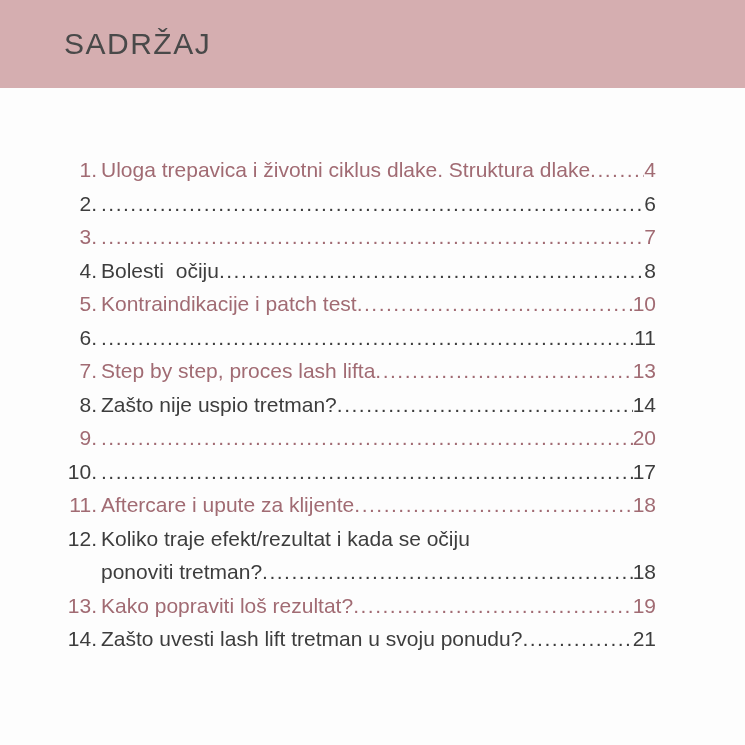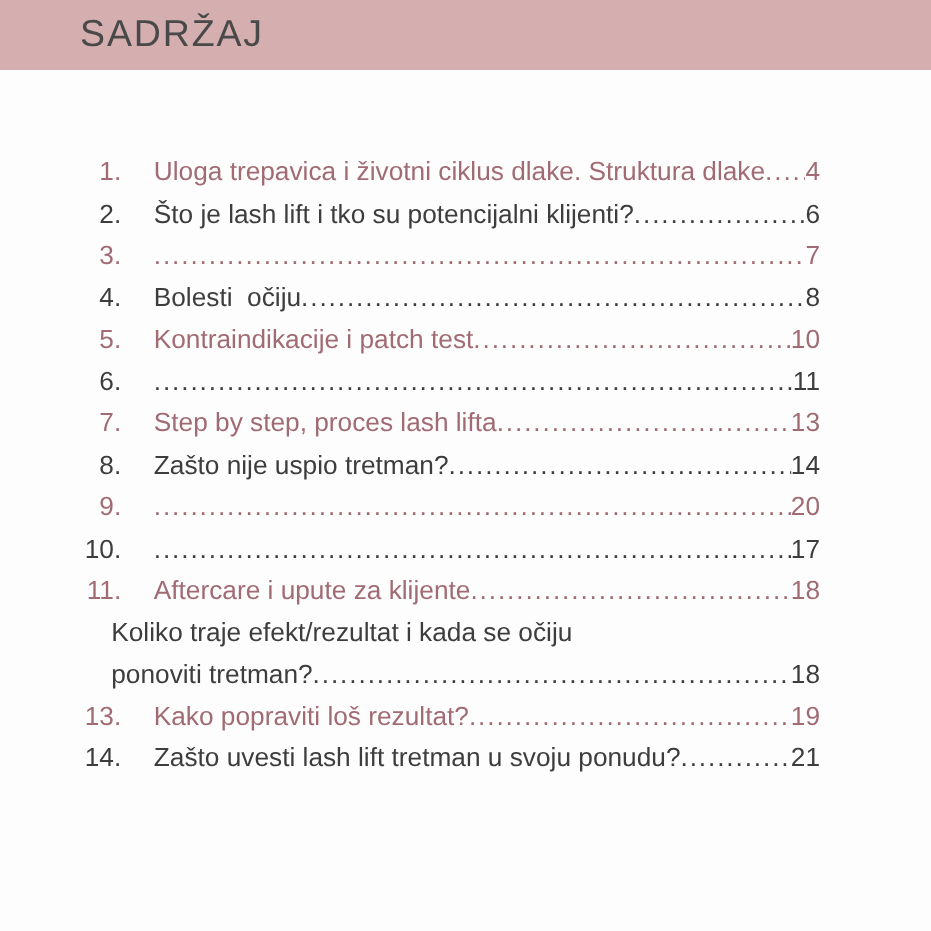--- a/index.html
+++ b/index.html
@@ -3,21 +3,21 @@
 <meta charset="utf-8">
 <style>
   * { margin: 0; padding: 0; box-sizing: border-box; }
   html, body {
     width: 745px; height: 745px;
     background: #fdfdfd;
     font-family: "Liberation Sans", "DejaVu Sans", sans-serif;
     overflow: hidden;
   }
   .header {
-    height: 56px;
+    height: 88px;
     background: #d5aeb0;
     display: flex;
     align-items: center;
     padding-left: 64px;
   }
   .header .page-title {
     font-size: 30px;
     font-weight: 400;
     letter-spacing: 1.5px;
     color: #494949;
@@ -33,21 +33,21 @@
   }
   .row.accent { color: #a16b73; }
   .num {
     flex: none;
     width: 34px;
     text-align: right;
   }
   .rbody {
     flex: 1;
     min-width: 0;
-    margin-left: 26px;
+    margin-left: 4px;
   }
   .line {
     display: flex;
     align-items: baseline;
   }
   .title { white-space: pre; }
   .dots {
     flex: 1;
     overflow: hidden;
     white-space: nowrap;
@@ -73,21 +73,20 @@
       <span class="dots">......................................................................................................................................................</span>
       <span class="page">4</span>
     </div>
       </div>
   </div>
 
   <div class="row">
     <span class="num">2.</span>
     <div class="rbody">
         <div class="line">
-      <span class="title">Što je lash lift i tko su potencijalni klijenti?</span>
       <span class="dots">......................................................................................................................................................</span>
       <span class="page">6</span>
     </div>
       </div>
   </div>
 
   <div class="row accent">
     <span class="num">3.</span>
     <div class="rbody">
         <div class="line">
@@ -176,20 +175,21 @@
     <div class="rbody">
         <div class="line">
       <span class="title">Aftercare i upute za klijente</span>
       <span class="dots">......................................................................................................................................................</span>
       <span class="page">18</span>
     </div>
       </div>
   </div>
 
   <div class="row">
+    <span class="num">12.</span>
     <div class="rbody">
       <div class="line">
         <span class="title">Koliko traje efekt/rezultat i kada se očiju</span>
       </div>
       <div class="line">
         <span class="title">ponoviti tretman?</span>
         <span class="dots">......................................................................................................................................................</span>
         <span class="page">18</span>
       </div>
     </div>

